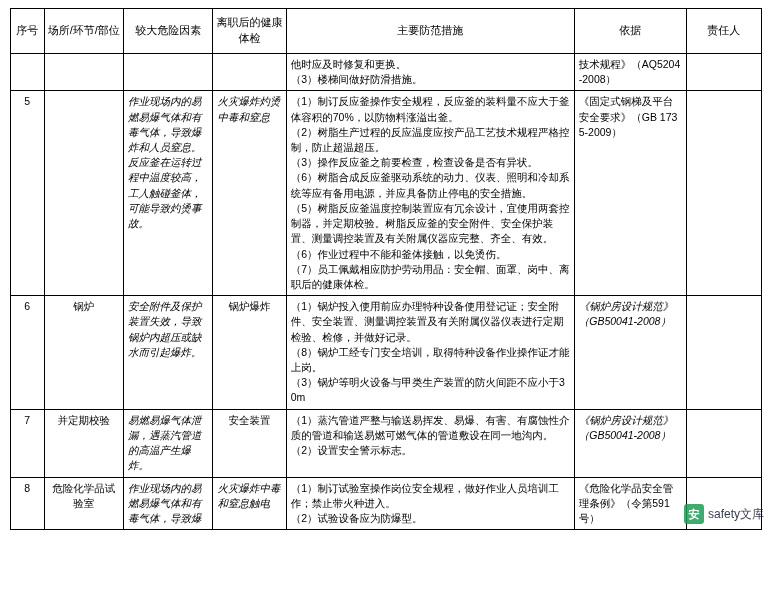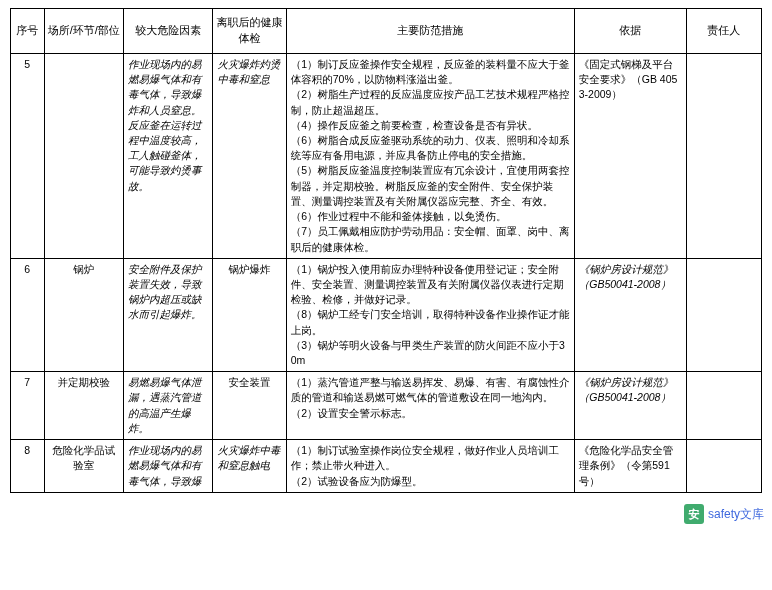--- a/index.html
+++ b/index.html
@@ -82,21 +82,21 @@
     border-radius: 3px;
     background: #1f9d55;
     color: #ffffff;
     font-size: 11px;
     line-height: 20px;
     text-align: center;
     font-weight: bold;
   }
   .wm-text {
     font-size: 12px;
-    color: #1d4ed8;
+    color: #0f172a;
     text-align: right;
   }
 </style>
 </head>
 <body>
 
 <div class="page">
   <table class="risk-table">
     <colgroup>
       <col class="col-no">
@@ -113,37 +113,51 @@
         <th>场所/环节/部位</th>
         <th>较大危险因素</th>
         <th>离职后的健康体检</th>
         <th>主要防范措施</th>
         <th>依据</th>
         <th>责任人</th>
       </tr>
     </thead>
     <tbody>
 
+      <tr>
+        <td class="c-center"></td>
+        <td class="c-center"></td>
+        <td class="c-middle"></td>
+        <td class="c-center"></td>
+        <td>
+          <span class="measure-line">他时应及时修复和更换。</span>
+          <span class="measure-line">（3）楼梯间做好防滑措施。</span>
+        </td>
+        <td>
+          <span class="basis-line">技术规程》（AQ5204-2008）</span>
+        </td>
+        <td></td>
+      </tr>
 
       <tr>
         <td class="c-center">5</td>
         <td class="c-center"></td>
         <td class="c-middle">作业现场内的易燃易爆气体和有毒气体，导致爆炸和人员窒息。反应釜在运转过程中温度较高，工人触碰釜体，可能导致灼烫事故。</td>
         <td class="c-middle">火灾爆炸灼烫中毒和窒息</td>
         <td>
           <span class="measure-line">（1）制订反应釜操作安全规程，反应釜的装料量不应大于釜体容积的70%，以防物料涨溢出釜。</span>
           <span class="measure-line">（2）树脂生产过程的反应温度应按产品工艺技术规程严格控制，防止超温超压。</span>
-          <span class="measure-line">（4）操作反应釜之前要检查，检查设备是否有异状。</span>
+          <span class="measure-line">（3）操作反应釜之前要检查，检查设备是否有异状。</span>
           <span class="measure-line">（6）树脂合成反应釜驱动系统的动力、仪表、照明和冷却系统等应有备用电源，并应具备防止停电的安全措施。</span>
           <span class="measure-line">（5）树脂反应釜温度控制装置应有冗余设计，宜使用两套控制器，并定期校验。树脂反应釜的安全附件、安全保护装置、测量调控装置及有关附属仪器应完整、齐全、有效。</span>
           <span class="measure-line">（6）作业过程中不能和釜体接触，以免烫伤。</span>
           <span class="measure-line">（7）员工佩戴相应防护劳动用品：安全帽、面罩、岗中、离职后的健康体检。</span>
         </td>
         <td>
-          <span class="basis-line">《固定式钢梯及平台安全要求》（GB 4053-2009）</span>
+          <span class="basis-line">《固定式钢梯及平台安全要求》（GB 1735-2009）</span>
         </td>
         <td></td>
       </tr>
 
       <tr>
         <td class="c-center">6</td>
         <td class="c-center">锅炉</td>
         <td class="c-middle">安全附件及保护装置失效，导致锅炉内超压或缺水而引起爆炸。</td>
         <td class="c-center">锅炉爆炸</td>
         <td>

